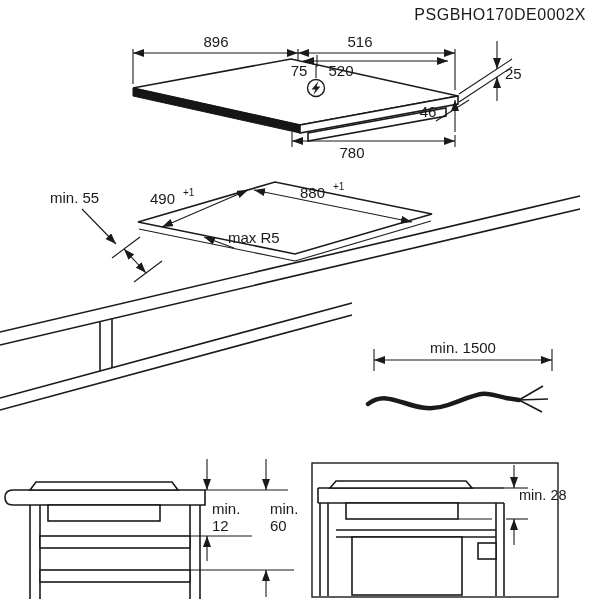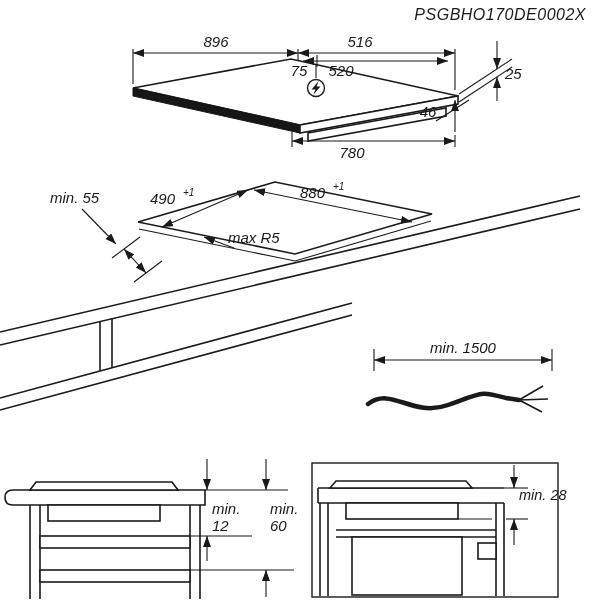--- a/index.html
+++ b/index.html
@@ -1,16 +1,16 @@
 <!DOCTYPE html>
 <html><head>
 <meta charset="utf-8">
 <style>
   html,body{margin:0;padding:0;background:#fff;}
-  .stage{position:relative;width:600px;height:600px;background:#fff;overflow:hidden;font-style:italic;}
+  .stage{position:relative;width:600px;height:600px;background:#fff;overflow:hidden;}
   svg{display:block;}
   text{font-family:"Liberation Sans","DejaVu Sans",sans-serif;fill:#1a1a1a;}
   .txt{font-size:15px;}
   .txt-sm{font-size:14.5px;}
   .sup{font-size:10px;}
   .ttl{font-size:16px;letter-spacing:.5px;}
   .mid{text-anchor:middle;}
   .end{text-anchor:end;}
   .ln{stroke:#1a1a1a;stroke-width:1.6;fill:none;}
   .thin{stroke:#1a1a1a;stroke-width:1.1;fill:none;}

